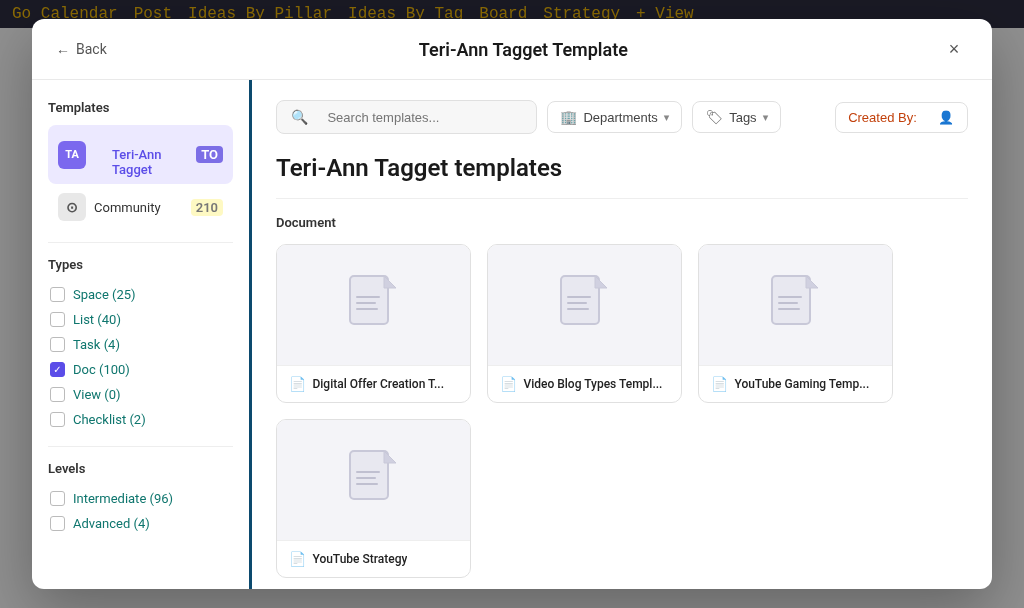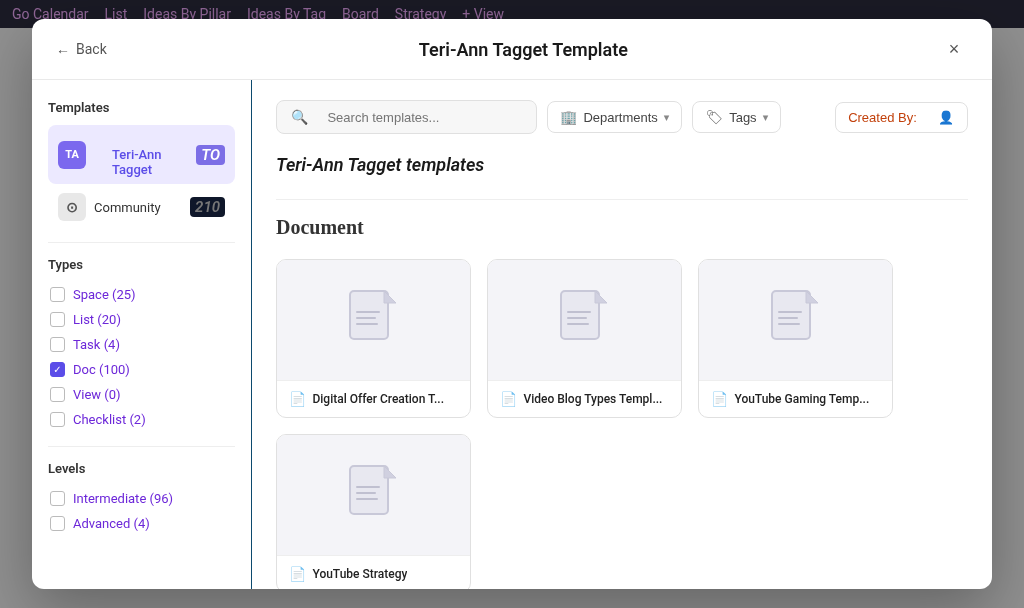--- a/index.html
+++ b/index.html
@@ -20,22 +20,23 @@
     }
     .app-topbar {
       height: 28px;
       background: #2c2c3e;
       display: flex;
       align-items: center;
       padding: 0 12px;
       gap: 16px;
     }
     .app-topbar-item {
-      color: #f0abfc;
-      font-size: 14px;
+      color: #eab308;
+      font-size: 16px;
+      font-family: Liberation Mono, monospace;
     }
 
     
     .modal-overlay {
       position: absolute;
       inset: 0;
       background: rgba(0,0,0,0.4);
       display: flex;
       align-items: center;
       justify-content: center;
@@ -93,21 +94,21 @@
     
     .modal-body {
       display: flex;
       flex: 1;
       overflow: hidden;
     }
 
     
     .sidebar {
       width: 220px;
-      border-right: 1px solid #0c4a6e;
+      border-right: 3px solid #0c4a6e;
       padding: 20px 16px;
       flex-shrink: 0;
       overflow-y: auto;
     }
     .sidebar-section-title {
       font-size: 13px;
       font-weight: 600;
       color: #333;
       margin-bottom: 10px;
     }
@@ -139,30 +140,29 @@
       color: #555;
       font-size: 14px;
     }
     .sidebar-item-label {
       font-size: 13px;
       color: #333;
       flex: 1;
     }
     .sidebar-item.active .sidebar-item-label { color: #5b4de8; font-weight: 500; margin-top: 15px; }
     .sidebar-item-badge {
-      font-size: 15px;
+      font-size: 13px;
       color: #fff;
       background: #7c6ee6;
       border-radius: 4px;
       padding: 1px 5px;
       font-weight: 600;
-      font-style: italic;
     }
     .sidebar-item-badge.grey {
-      background: #0f172a;
+      background: #fef9c3;
       color: #777;
     }
 
     .sidebar-divider {
       height: 1px;
       background: #eee;
       margin: 14px 0;
     }
 
     
@@ -189,21 +189,21 @@
       background: #5b4de8;
       border-color: #5b4de8;
     }
     .checkbox-check {
       color: #fff;
       font-size: 10px;
       line-height: 1;
     }
     .checkbox-label {
       font-size: 13px;
-      color: #6d28d9;
+      color: #0f766e;
     }
 
     
     .main-content {
       flex: 1;
       padding: 20px 24px;
       overflow-y: auto;
     }
 
     
@@ -258,37 +258,35 @@
       padding: 7px 12px;
       background: #fff;
       cursor: pointer;
       font-size: 13px;
       color: #c2410c;
       margin-left: 44px;
     }
 
     
     .templates-section-title {
-      font-size: 18px;
+      font-size: 24px;
       font-weight: 600;
       color: #1a1a1a;
-      margin-bottom: 24px;
-      font-style: italic;
+      margin-bottom: 16px;
     }
     .templates-divider {
       height: 1px;
       background: #eee;
       margin-bottom: 16px;
     }
     .document-section-title {
-      font-size: 20px;
+      font-size: 13px;
       font-weight: 600;
       color: #333;
-      margin-bottom: 20px;
-      font-family: Liberation Serif, serif;
+      margin-bottom: 14px;
     }
 
     
     .templates-grid {
       display: flex;
       flex-wrap: wrap;
       gap: 16px;
     }
     .template-card {
       width: 195px;
@@ -334,21 +332,21 @@
       overflow: hidden;
       text-overflow: ellipsis;
     }
   </style>
 </head>
 <body>
 
 <div class="app-bg">
   <div class="app-topbar">
     <span class="app-topbar-item">Go Calendar</span>
-    <span class="app-topbar-item">List</span>
+    <span class="app-topbar-item">Post</span>
     <span class="app-topbar-item">Ideas By Pillar</span>
     <span class="app-topbar-item">Ideas By Tag</span>
     <span class="app-topbar-item">Board</span>
     <span class="app-topbar-item">Strategy</span>
     <span class="app-topbar-item">+ View</span>
   </div>
 </div>
 
 <div class="modal-overlay">
   <div class="modal">
@@ -391,21 +389,21 @@
         <div class="types-section">
 
           <div class="checkbox-item">
             <div class="checkbox-box"></div>
             <span class="checkbox-label">Space (25)</span>
           </div>
 
 
           <div class="checkbox-item">
             <div class="checkbox-box"></div>
-            <span class="checkbox-label">List (20)</span>
+            <span class="checkbox-label">List (40)</span>
           </div>
 
           <div class="checkbox-item">
             <div class="checkbox-box"></div>
             <span class="checkbox-label">Task (4)</span>
           </div>
 
           <div class="checkbox-item">
             <div class="checkbox-box checked">
               <span class="checkbox-check">✓</span>

